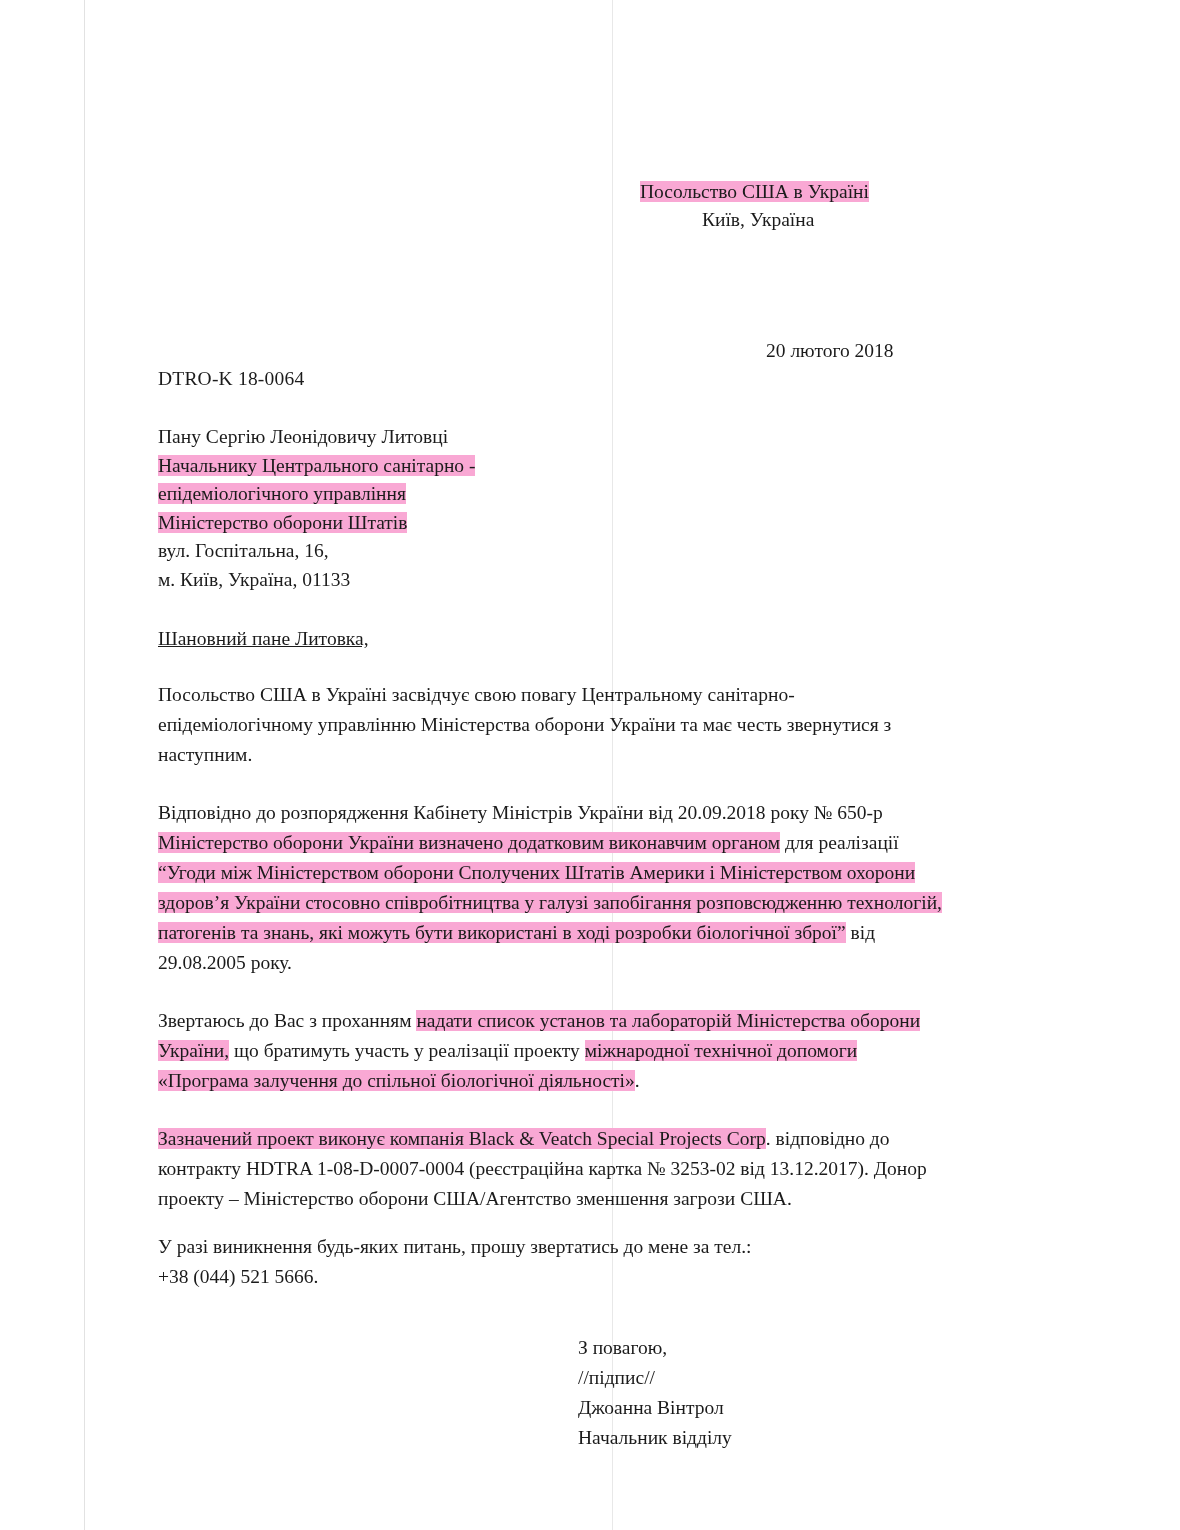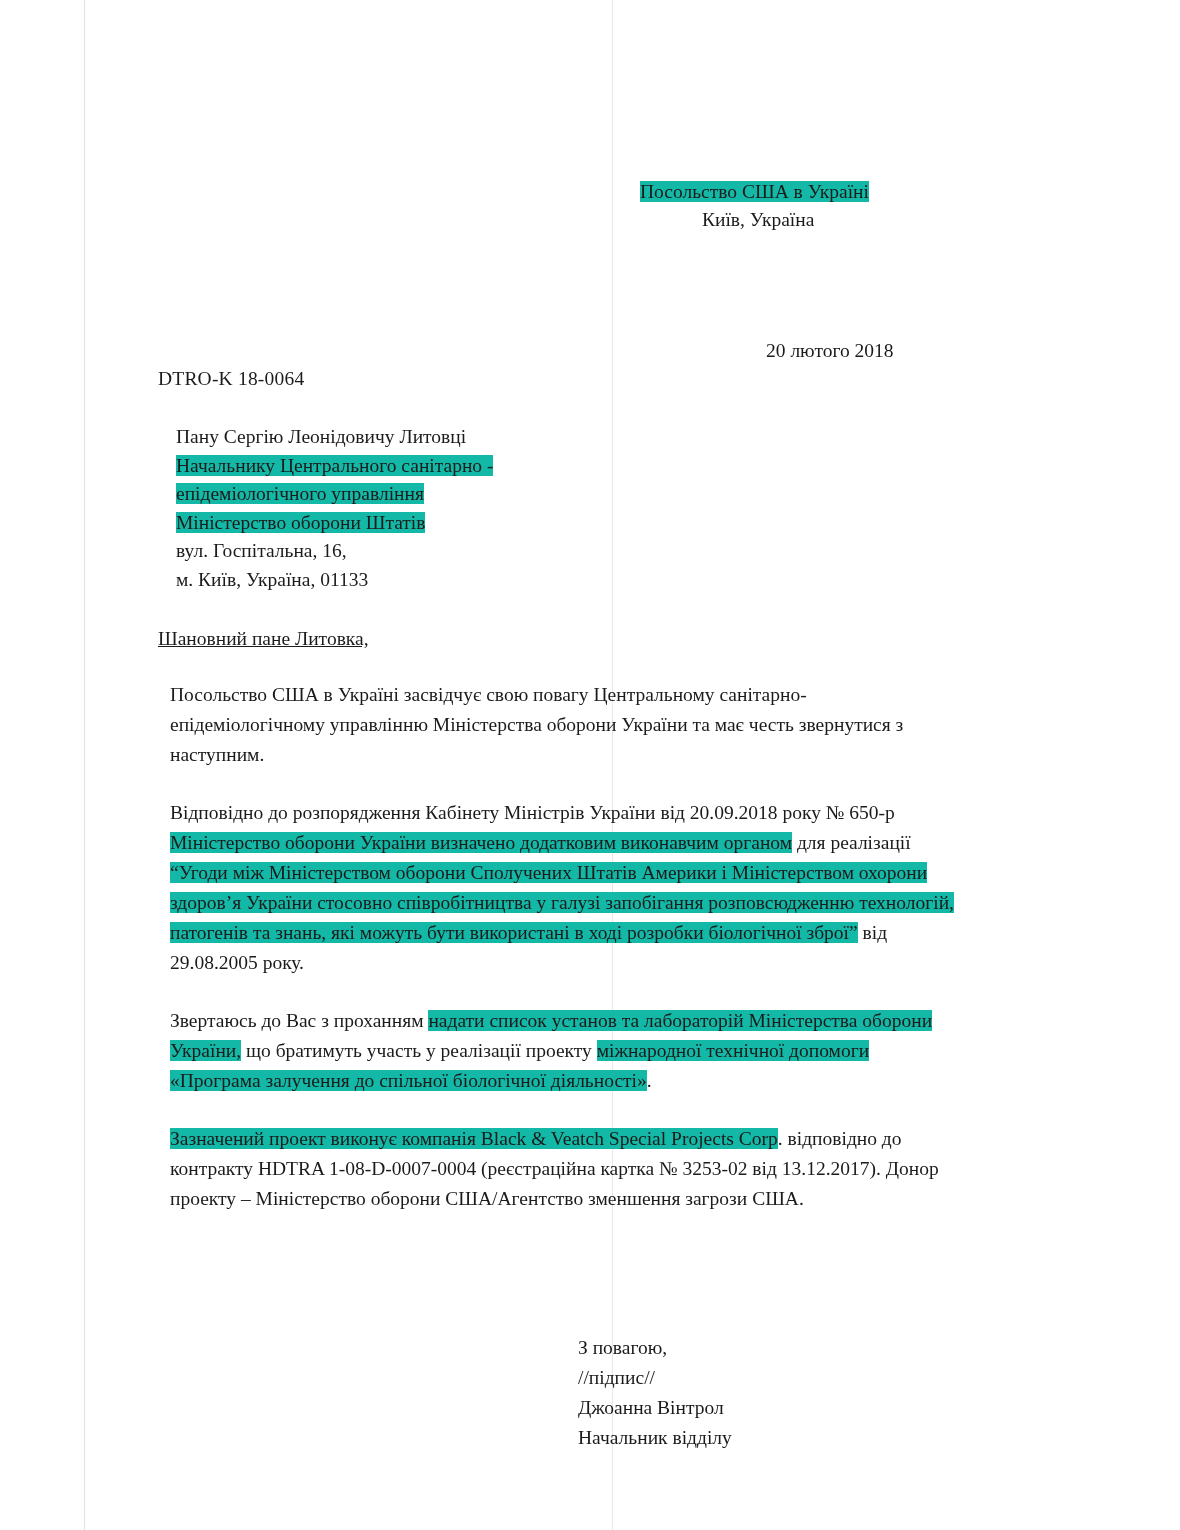--- a/index.html
+++ b/index.html
@@ -28,21 +28,21 @@
   .fold-left  { left: 84px; }
   .fold-right { left: 612px; background:#e8e8e8; }
 
   .page {
     position: absolute;
     inset: 0;
     padding: 0;
   }
 
   .hl {
-    background: #14b8a6;
+    background: #f9a8d4;
   }
 
   
   .letterhead {
     position: absolute;
     left: 640px;
     top: 178px;
     width: 470px;
     font-size: 19.5px;
     line-height: 28px;
@@ -68,33 +68,33 @@
   }
 
   .addressee {
     position: absolute;
     left: 158px;
     top: 423px;
     width: 560px;
     font-size: 19.5px;
     line-height: 28.5px;
   }
-  .addressee div { white-space: nowrap; margin-left: 18px; }
+  .addressee div { white-space: nowrap; }
 
   .salutation {
     position: absolute;
     left: 158px;
     top: 628px;
     font-size: 19.5px;
     text-decoration: underline;
   }
 
   .body {
     position: absolute;
-    left: 170px;
+    left: 158px;
     top: 680px;
     width: 790px;
     font-size: 19.5px;
     line-height: 30px;
   }
   .body p {
     margin: 0 0 28px 0;
     text-align: left;
   }
 
@@ -149,20 +149,24 @@
     <p><span>Посольство США в Україні засвідчує свою повагу Центральному санітарно-епідеміологічному управлінню Міністерства оборони України та має честь звернутися з наступним.</span></p>
 
     <p><span>Відповідно до розпорядження Кабінету Міністрів України від 20.09.2018 року № 650-р </span><span class="hl">Міністерство оборони України визначено додатковим виконавчим органом</span><span> для реалізації </span><span class="hl">“Угоди між Міністерством оборони Сполучених Штатів Америки і Міністерством охорони здоров’я України стосовно співробітництва у галузі запобігання розповсюдженню технологій, патогенів та знань, які можуть бути використані в ході розробки біологічної зброї”</span><span> від 29.08.2005 року.</span></p>
 
     <p><span>Звертаюсь до Вас з проханням </span><span class="hl">надати список установ та лабораторій Міністерства оборони України,</span><span> що братимуть участь у реалізації проекту </span><span class="hl">міжнародної технічної допомоги «Програма залучення до спільної біологічної діяльності»</span><span>.</span></p>
 
     <p><span class="hl">Зазначений проект виконує компанія Black &amp; Veatch Special Projects Corp</span><span>. відповідно до контракту HDTRA 1-08-D-0007-0004 (реєстраційна картка № 3253-02 від 13.12.2017). Донор проекту – Міністерство оборони США/Агентство зменшення загрози США.</span></p>
 
   </div>
 
+  <div class="contact">
+    <div>У разі виникнення будь-яких питань, прошу звертатись до мене за тел.:</div>
+    <div>+38 (044) 521 5666.</div>
+  </div>
 
   <div class="signature">
     <div>З повагою,</div>
     <div>//підпис//</div>
     <div>Джоанна Вінтрол</div>
     <div>Начальник відділу</div>
   </div>
 
 </div>
 

